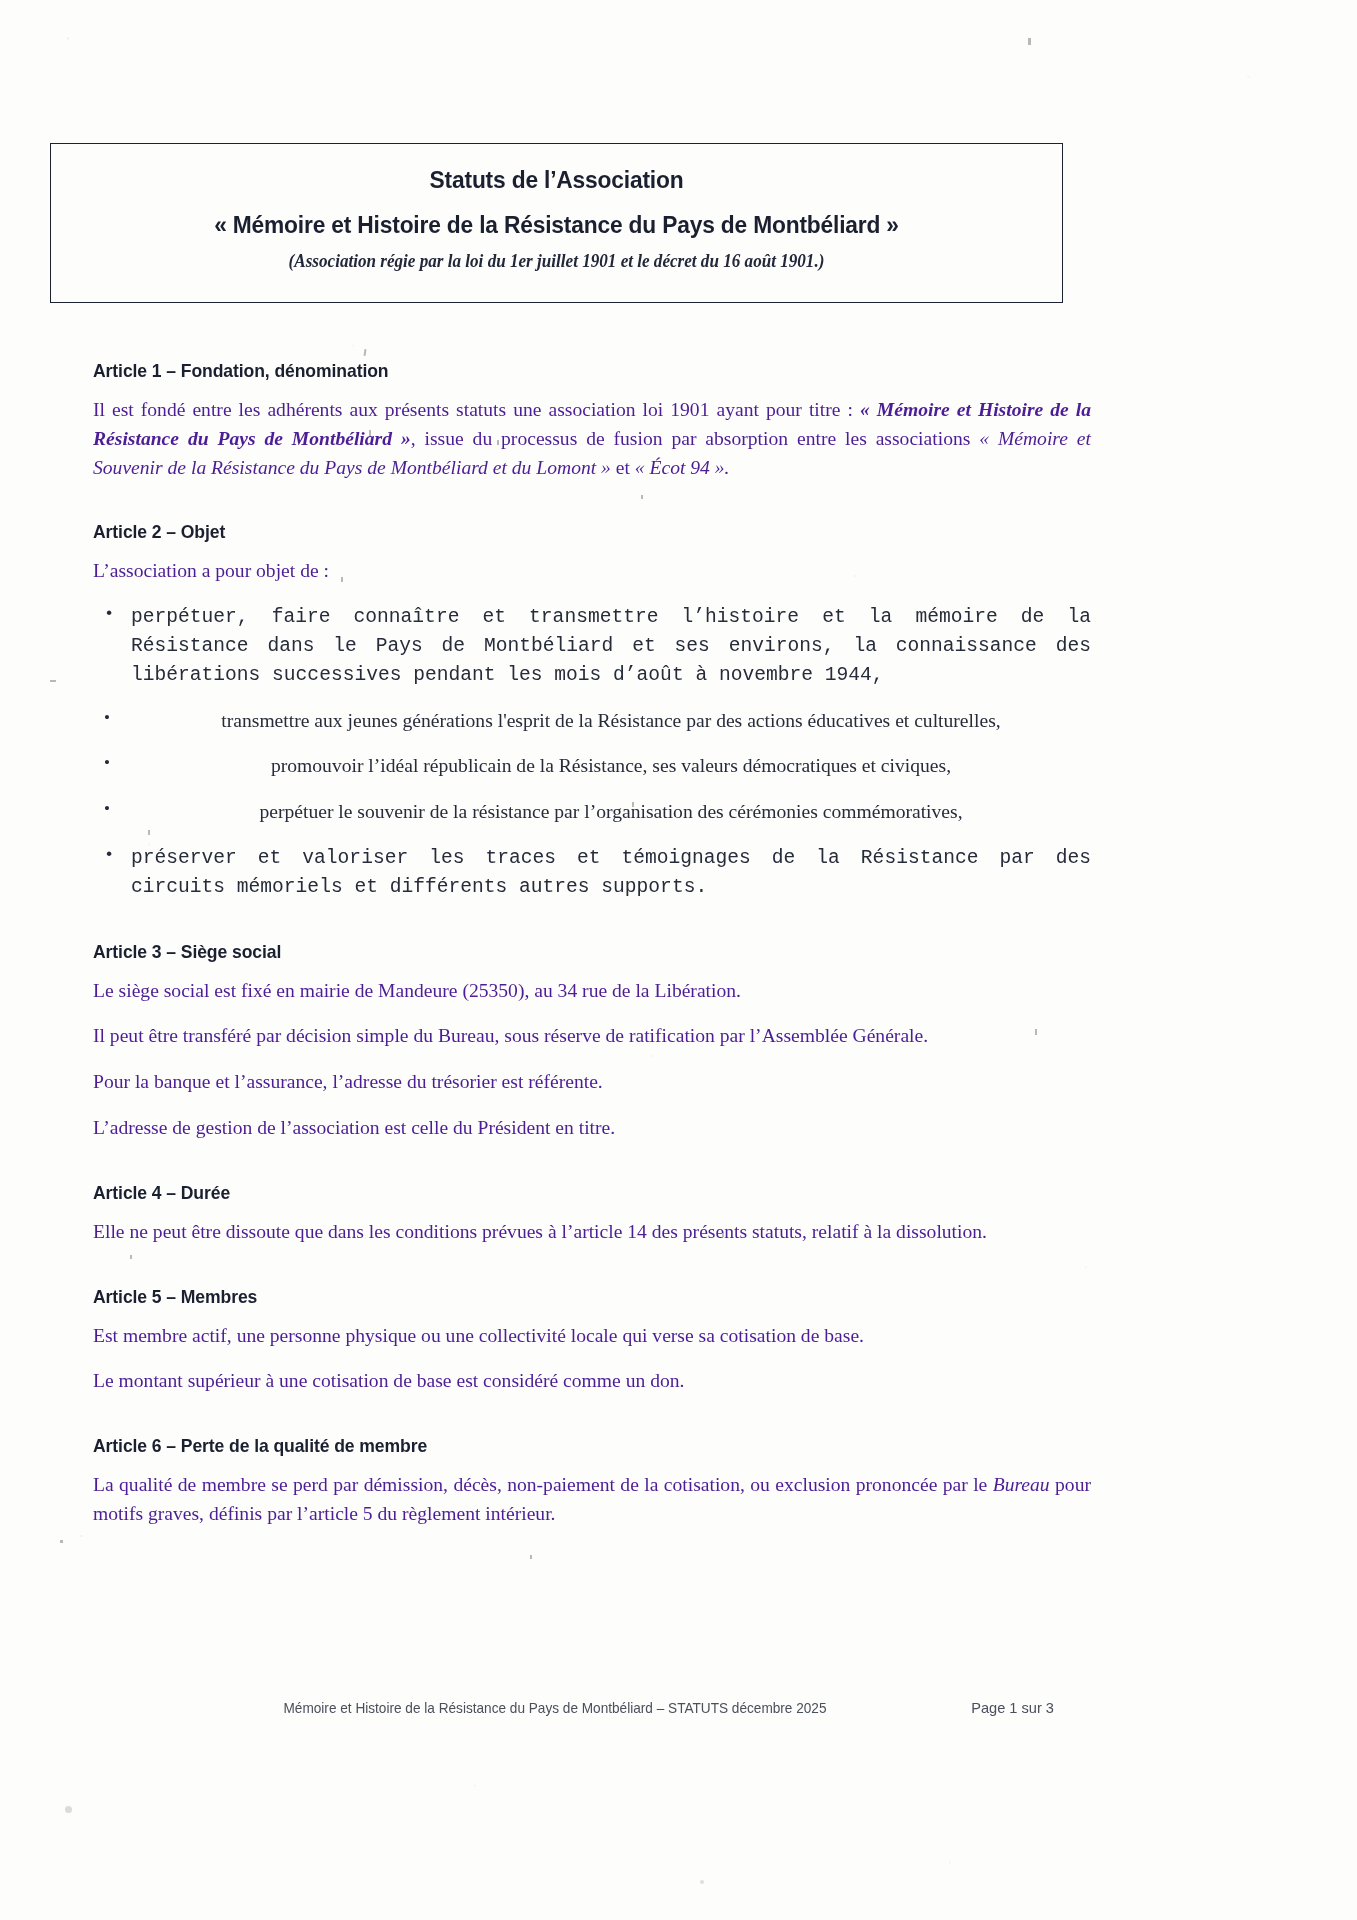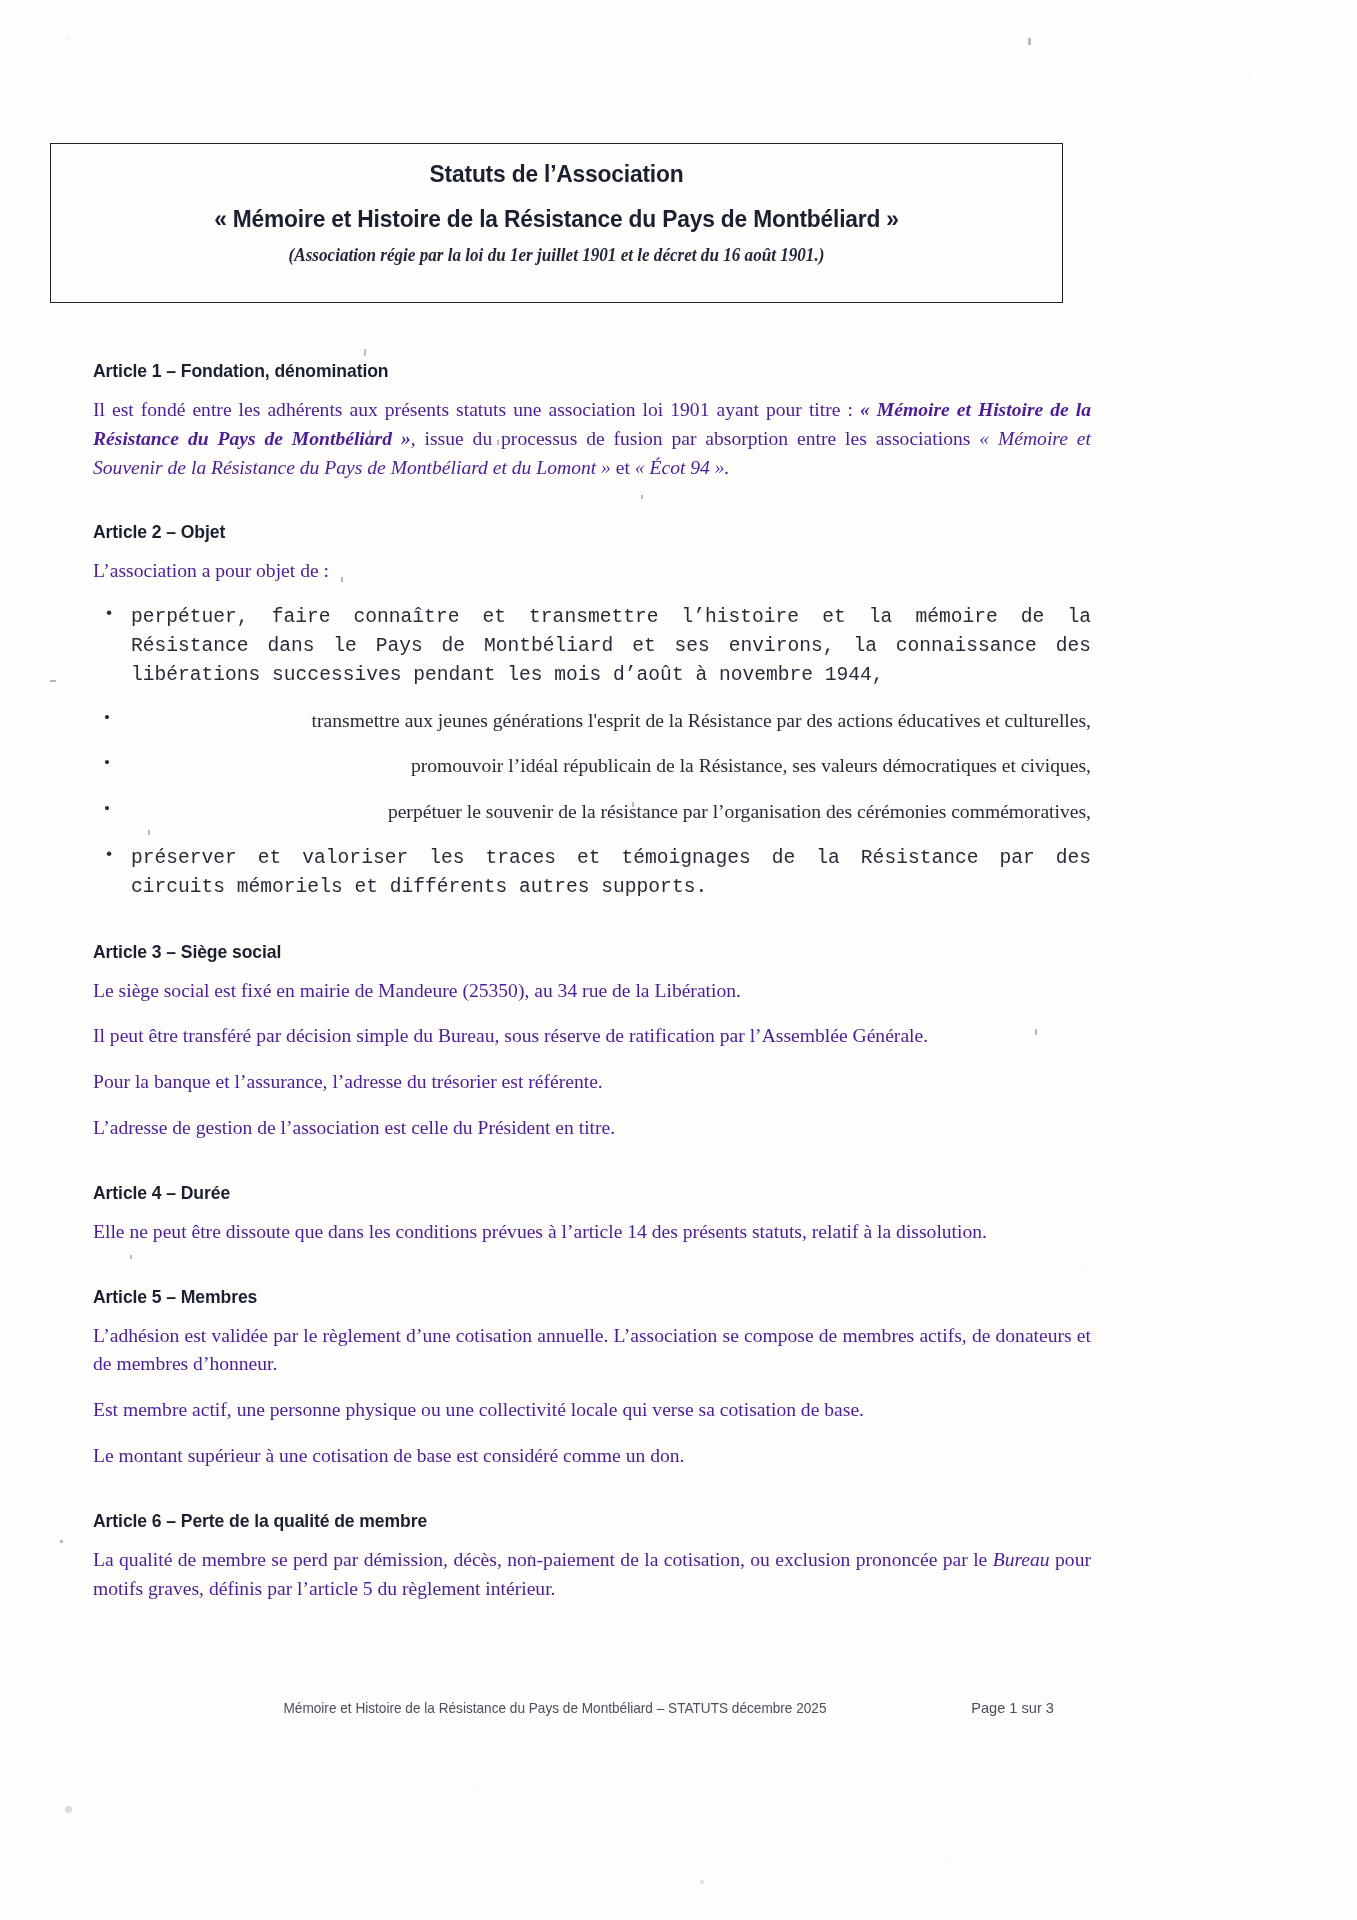--- a/index.html
+++ b/index.html
@@ -49,21 +49,21 @@
 
   
   .title-box {
     position: absolute;
     left: 50px;
     top: 143px;
     width: 1013px;
     height: 160px;
     border: 1.6px solid #1d2230;
     box-sizing: border-box;
-    padding-top: 16px;
+    padding-top: 22px;
     text-align: center;
   }
   .title-line-1 {
     font-family: "Liberation Sans", sans-serif;
     font-weight: bold;
     font-size: 24.5px;
     letter-spacing: -0.2px;
     color: #1b2030;
     margin-bottom: 17px;
     transform: scaleX(0.93);
@@ -124,21 +124,21 @@
     margin: 4px 0 0 0;
     padding: 0;
   }
   ul.objet-list li {
     position: relative;
     padding-left: 38px;
     margin-bottom: 17px;
     font-size: 19.6px;
     line-height: 1.47;
     color: #272c3a;
-    text-align: right;
+    text-align: center;
   }
   ul.objet-list li.justify { text-align: justify; font-family: Liberation Mono, monospace; }
   ul.objet-list li::before {
     content: "\2022";
     position: absolute;
     left: 11px;
     top: -1px;
     font-size: 17px;
     color: #272c3a;
   }
@@ -211,21 +211,20 @@
     <p class="para left">Il peut être transféré par décision simple du Bureau, sous réserve de ratification par l’Assemblée Générale.</p>
     <p class="para left">Pour la banque et l’assurance, l’adresse du trésorier est référente.</p>
     <p class="para left">L’adresse de gestion de l’association est celle du Président en titre.</p>
 
     <div class="spacer-before-heading"></div>
     <div class="art-heading">Article 4 – Durée</div>
     <p class="para left">Elle ne peut être dissoute que dans les conditions prévues à l’article 14 des présents statuts, relatif à la dissolution.</p>
 
     <div class="spacer-before-heading"></div>
     <div class="art-heading">Article 5 – Membres</div>
-    <p class="para">L’adhésion est validée par le règlement d’une cotisation annuelle. L’association se compose de membres actifs, de donateurs et de membres d’honneur.</p>
     <p class="para left">Est membre actif, une personne physique ou une collectivité locale qui verse sa cotisation de base.</p>
     <p class="para left">Le montant supérieur à une cotisation de base est considéré comme un don.</p>
 
     <div class="spacer-before-heading"></div>
     <div class="art-heading">Article 6 – Perte de la qualité de membre</div>
     <p class="para">La qualité de membre se perd par démission, décès, non-paiement de la cotisation, ou exclusion prononcée par le <i>Bureau</i> pour motifs graves, définis par l’article 5 du règlement intérieur.</p>
 
   </div>
 
   <div class="footer">

